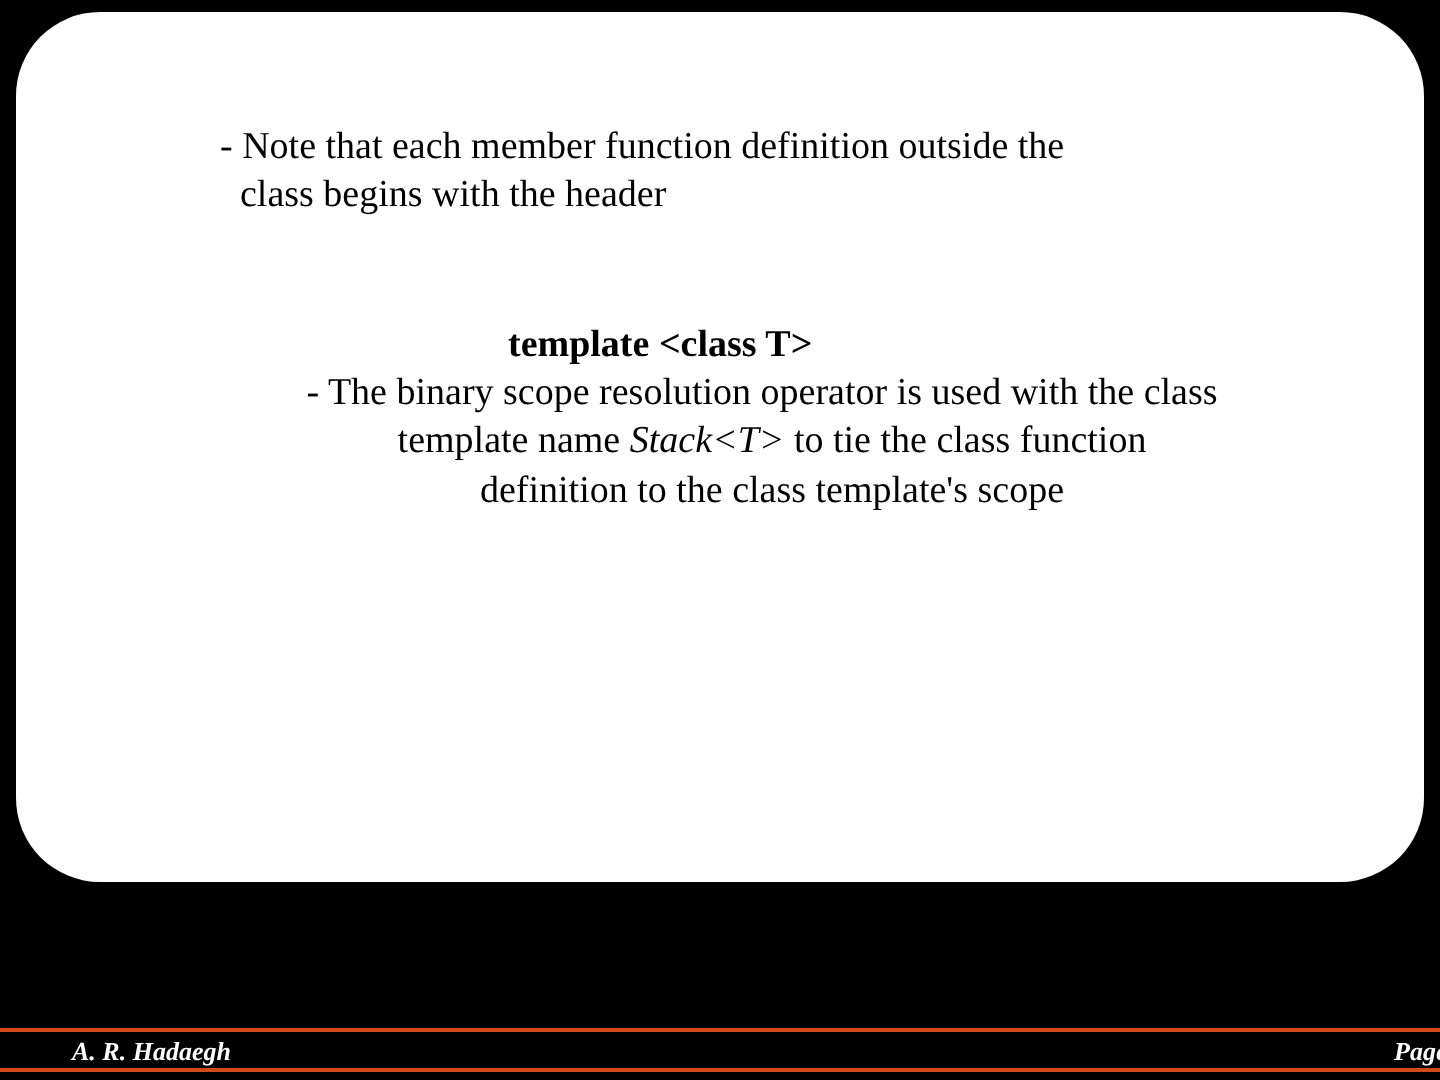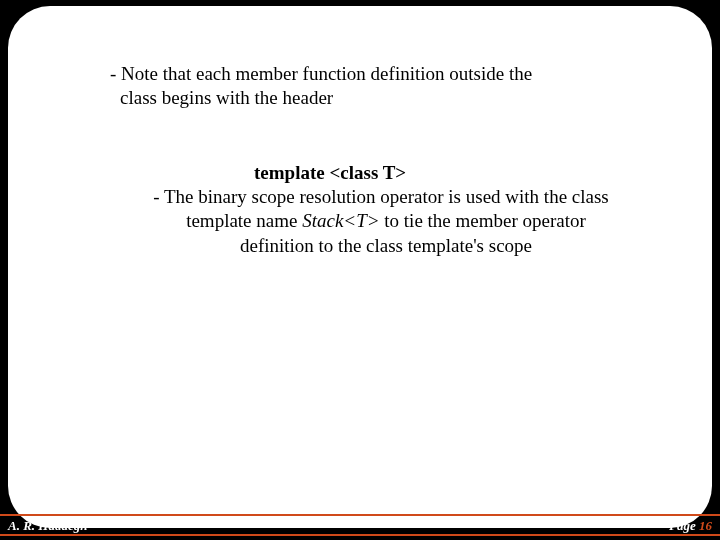--- a/index.html
+++ b/index.html
@@ -8,21 +8,21 @@
     position: relative;
     width: 720px;
     height: 540px;
     background: #000;
   }
   .panel {
     position: absolute;
     top: 6px;
     left: 8px;
     width: 704px;
-    height: 522px;
+    height: 435px;
     background: #fff;
     border-radius: 42px;
   }
   .content {
     position: absolute;
     top: 56px;
     left: 84px;
     width: 560px;
     color: #000;
     font-size: 19px;
@@ -46,20 +46,21 @@
     text-indent: -10px;
     text-align: center;
   }
   .italic { font-style: italic; }
   .footer {
     position: absolute;
     left: 0;
     bottom: 0;
     width: 620px;
     height: 30px;
+    padding-left: 28px;
   }
   .footer-bar {
     position: absolute;
     left: 0;
     top: 4px;
     width: 720px;
     height: 22px;
     border-top: 2px solid #d04a1a;
     border-bottom: 2px solid #d04a1a;
   }
@@ -108,21 +109,21 @@
           <span>- Note that each member function definition outside the</span><br>
           <span>class begins with the header</span>
         </span>
       </div>
 
       <div class="center-code">template &lt;class T&gt;</div>
 
       <div class="bullet2">
         <span class="hang">
           <span>- The binary scope resolution operator is used with the class</span><br>
-          <span>template name </span><span class="italic">Stack&lt;T&gt;</span><span> to tie the member operator</span><br>
+          <span>template name </span><span class="italic">Stack&lt;T&gt;</span><span> to tie the class function</span><br>
           <span>definition to the class template's scope</span>
         </span>
       </div>
 
     </div>
   </div>
 
   <div class="footer">
     <div class="footer-bar"></div>
     <div class="footer-text">

